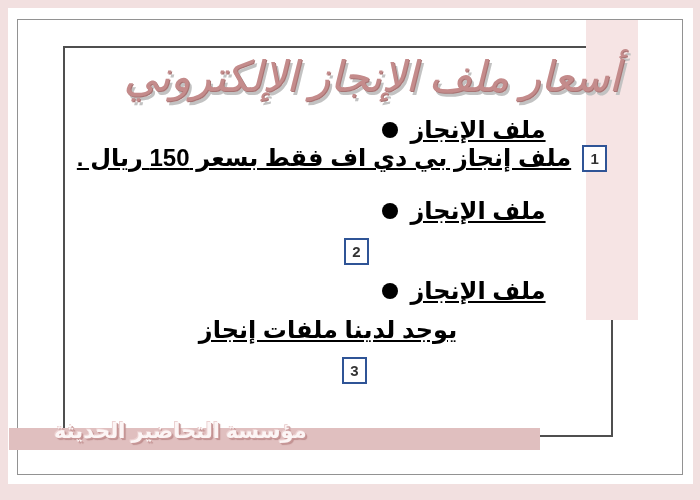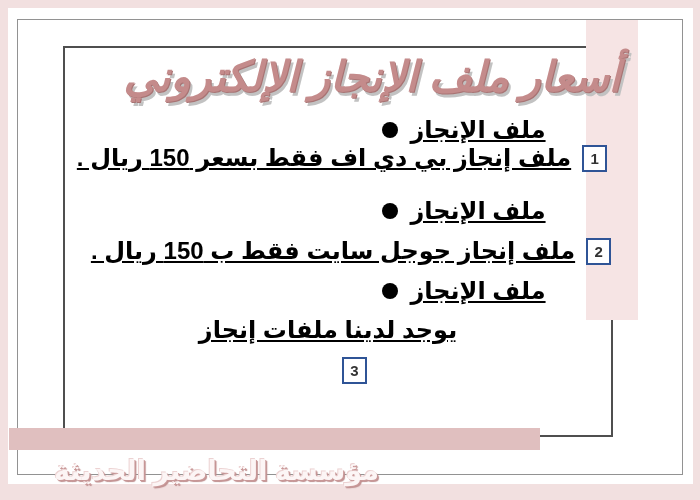--- a/index.html
+++ b/index.html
@@ -28,27 +28,26 @@
     position:absolute;left:586px;top:20px;width:52px;height:300px;
     background:#f6e4e4;z-index:2;
   }
   
   .band{
     position:absolute;left:9px;top:428px;width:531px;height:22px;
     background:#e0bfbf;z-index:2;
   }
   .watermark{
     position:absolute;left:54px;top:419px;z-index:4;
-    font-size:27px;font-weight:bold;color:#fcf5f5;white-space:nowrap;
+    font-size:21px;font-weight:bold;color:#fcf5f5;white-space:nowrap;
     text-shadow:1px 1px 0 #c99898,-1px -1px 0 #ecd2d2,2px 2px 1px #bf8f8f;
-    margin-top:36px;
   }
   .title{
     position:absolute;left:63px;top:48px;width:550px;z-index:3;
-    text-align:center;font-size:42px;line-height:58px;font-weight:bold;font-style:italic;
+    text-align:center;font-size:42px;line-height:58px;font-weight:normal;font-style:italic;
     color:#c48b8b;white-space:nowrap;transform:translateX(34px);
     text-shadow:1px 1px 0 #a87474,3px 4px 0 #c2c2c2;
   }
   .row{
     position:absolute;left:63px;width:550px;height:36px;z-index:3;
     display:flex;align-items:center;justify-content:center;
     font-size:24px;font-weight:bold;color:#000;
   }
   .txt{white-space:nowrap;text-decoration:underline;}
   .bullet{
@@ -82,21 +81,20 @@
   <span class="txt" dir="rtl">ملف إنجاز بي دي اف فقط بسعر 150 ريال .</span>
   <span class="numbox">1</span>
 </div>
 
 <div class="row" style="top:193px;transform:translateX(126px)">
   <span class="bullet"></span>
   <span class="txt" dir="rtl">ملف الإنجاز</span>
 </div>
 
 <div class="row" style="top:233px;transform:translateX(13px)">
-  <span class="txt" dir="rtl">ملف إنجاز جوجل سايت فقط ب 150 ريال .</span>
   <span class="numbox">2</span>
 </div>
 
 <div class="row" style="top:273px;transform:translateX(126px)">
   <span class="bullet"></span>
   <span class="txt" dir="rtl">ملف الإنجاز</span>
 </div>
 
 <div class="row" style="top:312px;transform:translateX(-10px)">
   <span class="txt" dir="rtl">يوجد لدينا ملفات إنجاز</span>

